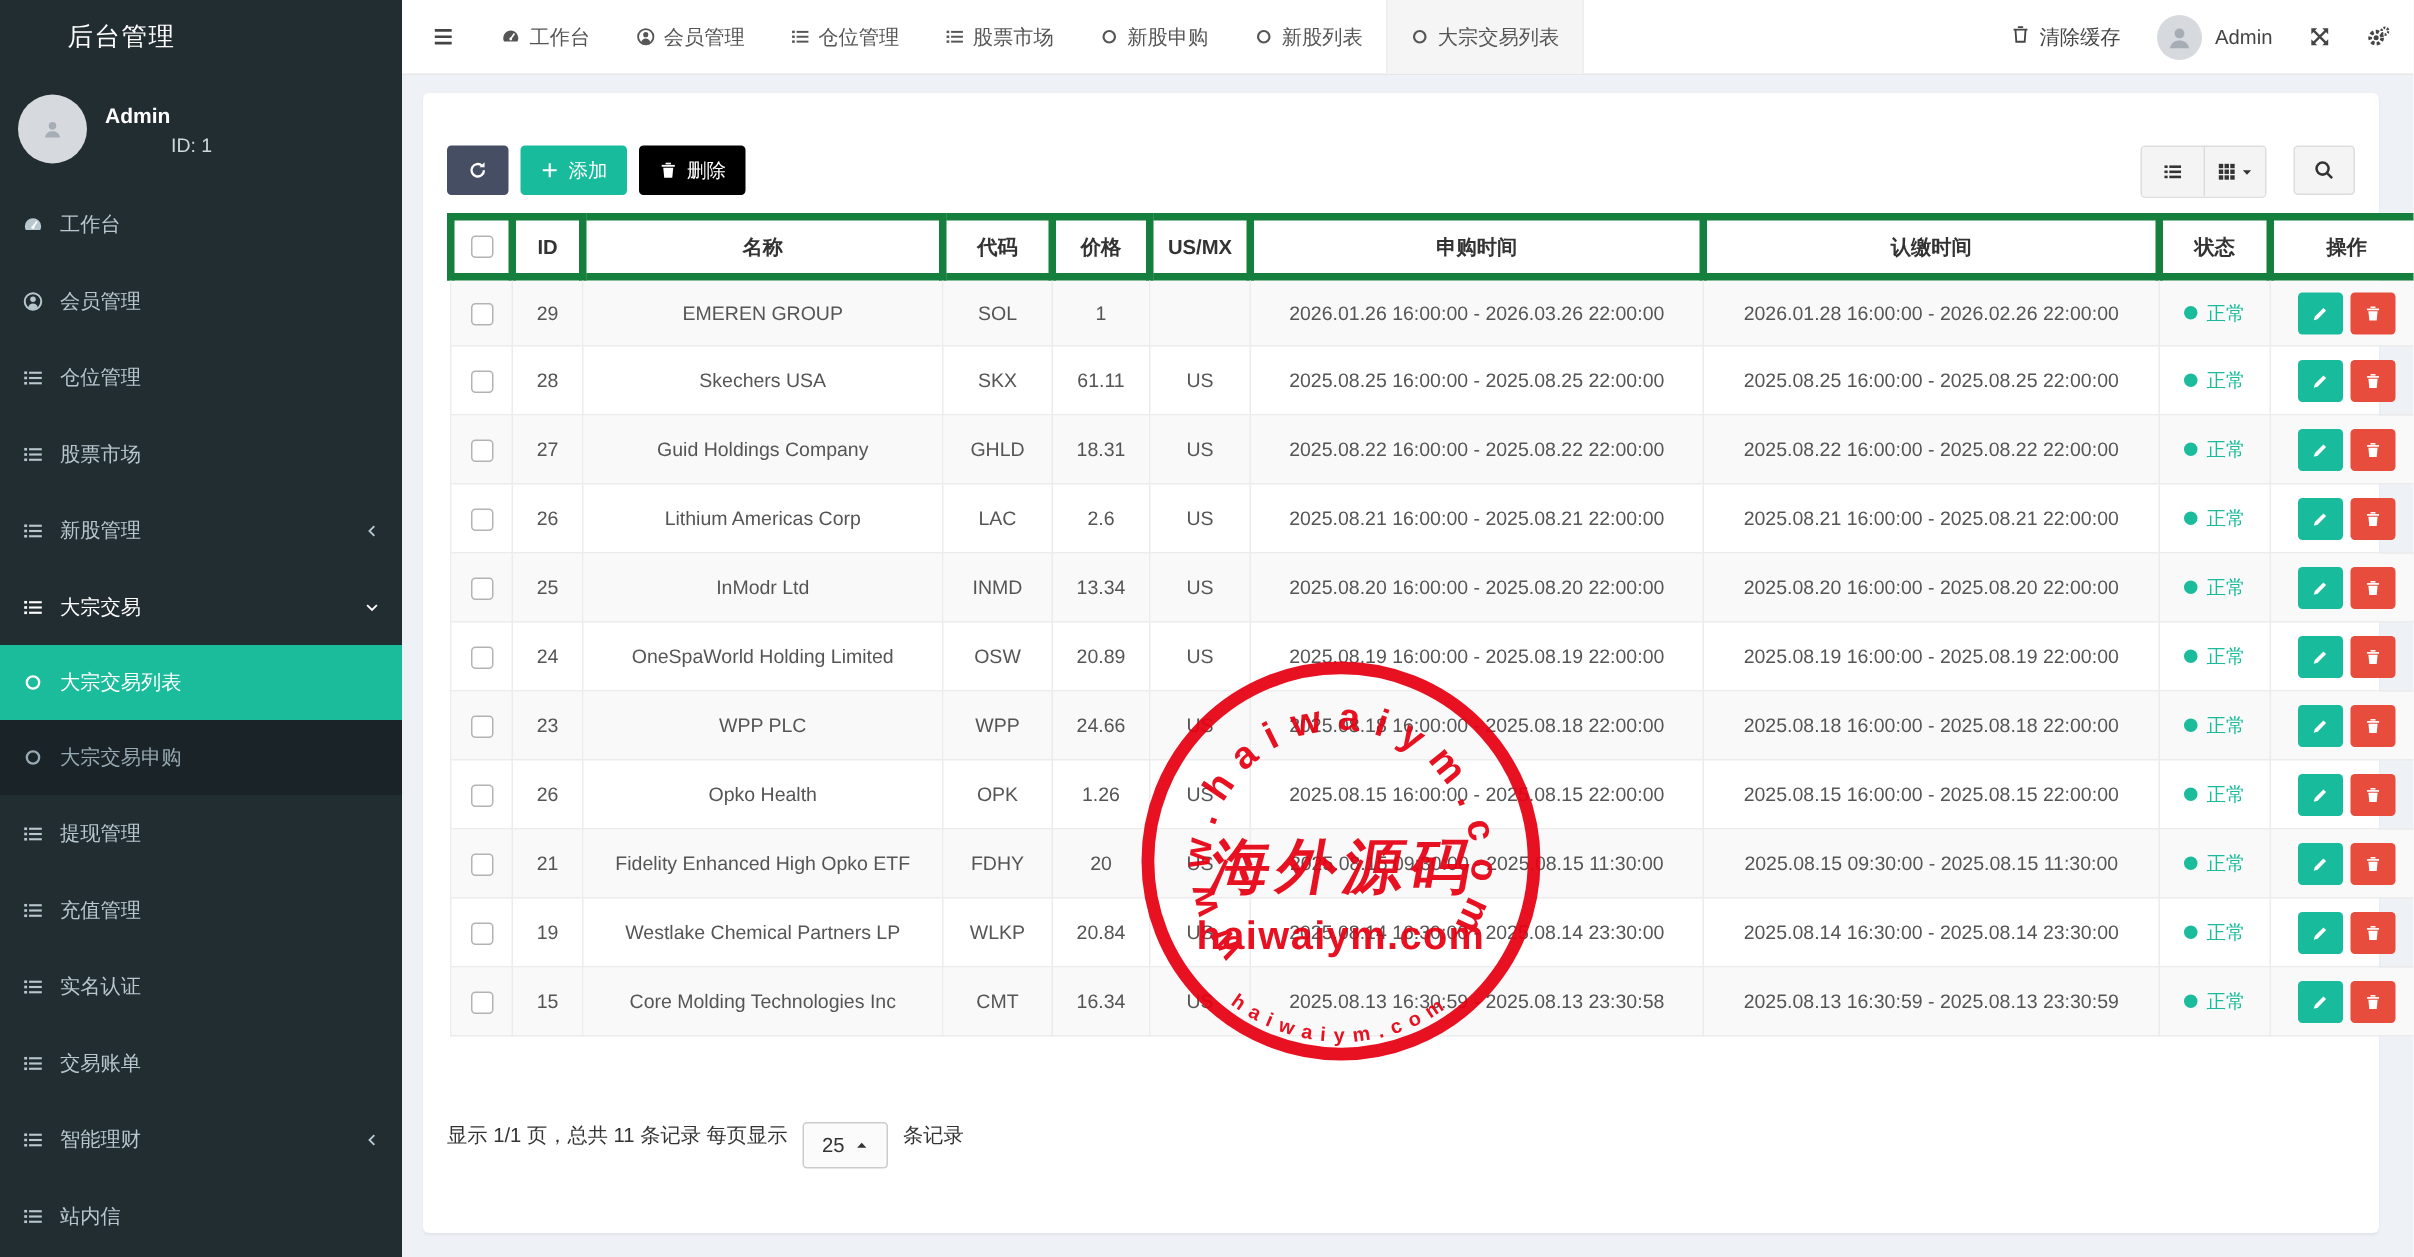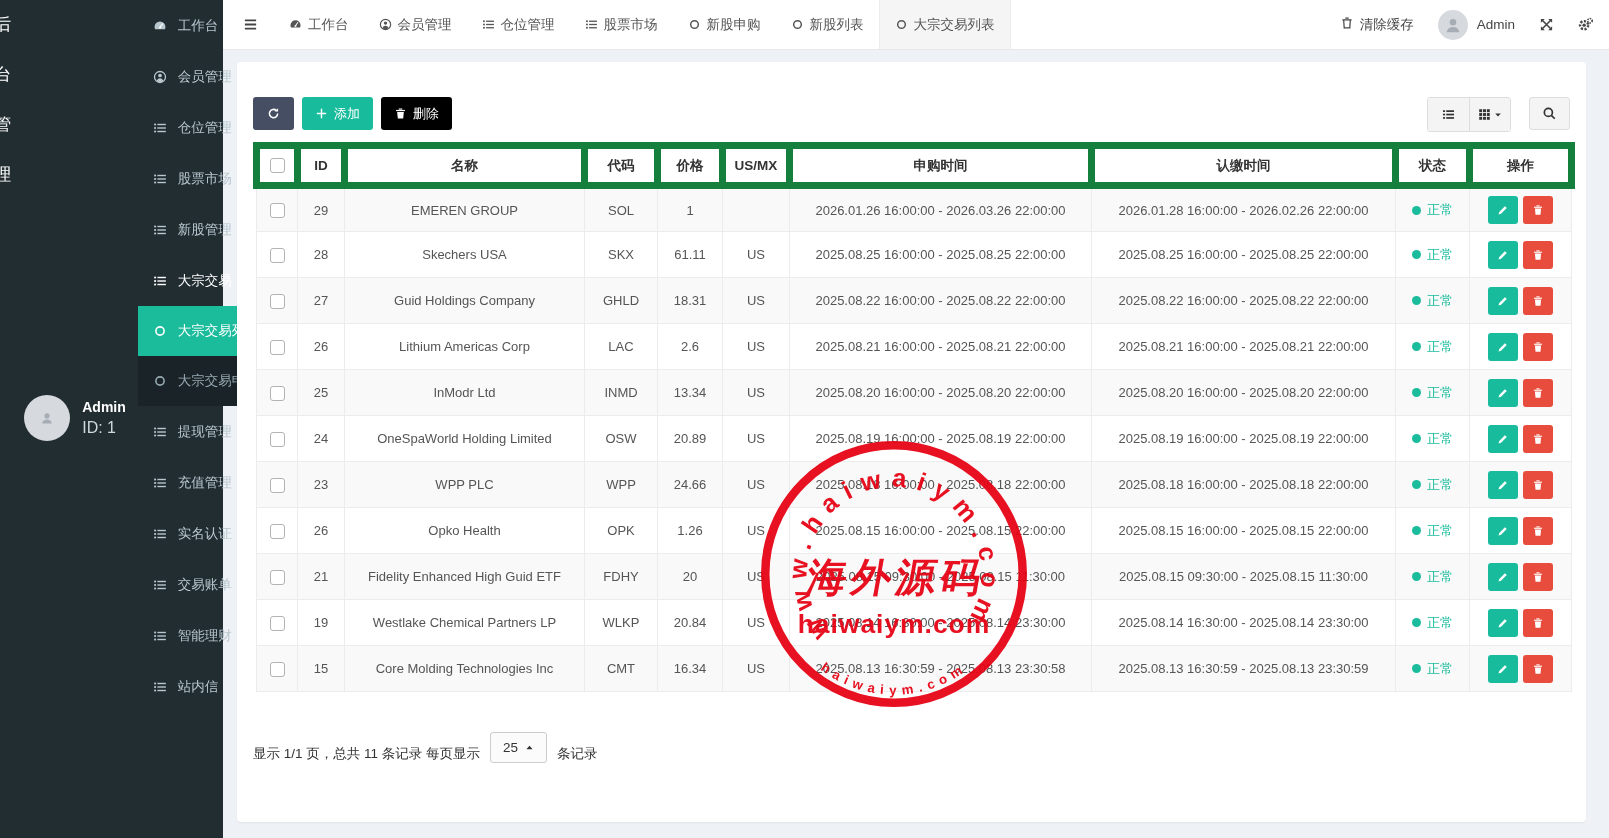--- a/index.html
+++ b/index.html
@@ -1,27 +1,27 @@
 <!DOCTYPE html>
 <html lang="zh"><head>
 <meta charset="utf-8">
 <style>
   * { margin:0; padding:0; box-sizing:border-box; }
   html,body { width:1609px; height:838px; overflow:hidden; }
   body { font-family:"Liberation Sans","DejaVu Sans",sans-serif; background:#eef1f5; position:relative; font-size:13px; color:#444; }
   .app { display:flex; width:100%; height:100%; }
 
   
-  .sidebar { width:223px; background:#222d32; color:#b8c7ce; flex:0 0 auto; display:flex; flex-direction:row;justify-content:center; }
+  .sidebar { width:268px; background:#222d32; color:#b8c7ce; flex:0 0 auto; display:flex; flex-direction:column; }
   .brand { height:50px; line-height:50px; color:#fff; font-size:17px; padding-left:45px; letter-spacing:1px; }
   .user-panel { display:flex; align-items:center; gap:12px; padding:13px 12px 15px 12px; }
   .avatar { width:46px; height:46px; border-radius:50%; background:#d6d9dd; display:flex; align-items:center; justify-content:center; overflow:hidden; }
   .avatar svg { width:30px; height:30px; color:#a7adb5; }
   .uname { color:#fff; font-weight:bold; font-size:14px; margin-bottom:4px; }
-  .uid { color:#cfd8dc; font-size:16px; }
+  .uid { color:#cfd8dc; font-size:13px;margin-left:44px; }
   ul.menu { list-style:none; flex:1; }
   ul.menu li { height:51px; display:flex; align-items:center; gap:11px; padding:0 15px; font-size:13.5px; cursor:pointer; }
   ul.menu li .mlabel { white-space:nowrap; }
   ul.menu li.open { color:#fff; }
   ul.menu li.sub { height:50px; background:#1a2327; color:#97a9b2; }
   ul.menu li.sub.active { background:#1abc9c; color:#fff; }
   .ico { display:inline-flex; align-items:center; justify-content:center; }
   .ico svg { width:14px; height:14px; }
   .chev { margin-left:auto; }
   .chev svg { width:10px; height:10px; }
@@ -54,32 +54,32 @@
   .btn-del { background:#000000; cursor:default; }
   .view-group { display:inline-flex; border:1px solid #ddd; border-radius:3px; overflow:hidden; }
   .vbtn { width:41px; height:33px; background:#f4f4f4; border:none; display:inline-flex; align-items:center; justify-content:center; gap:3px; color:#333; cursor:pointer; }
   .vbtn + .vbtn { border-left:1px solid #ddd; }
   .vbtn svg { width:13px; height:13px; }
   .vbtn .caret svg { width:8px; height:8px; }
   .btn-search { width:41px; height:33px; margin-left:10px; background:#f4f4f4; border:1px solid #ddd; border-radius:3px; color:#333; display:inline-flex; align-items:center; justify-content:center; cursor:pointer; }
   .btn-search svg { width:15px; height:15px; }
 
   table.grid { width:100%; border-collapse:collapse; table-layout:fixed; }
-  .grid th { height:40px; font-size:13.5px; font-weight:bold; color:#333; border:7px solid #15803d; background:#fff; text-align:center;margin-top:48px; }
+  .grid th { height:40px; font-size:13.5px; font-weight:bold; color:#333; border:5px solid #15803d; background:#fff; text-align:center;margin-top:48px; }
   .grid td { height:46px; border:1px solid #ececec; text-align:center; font-size:13px; color:#555; overflow:hidden; white-space:nowrap; }
   .grid tbody tr:nth-child(odd) td { background:#f9f9f9; }
   input[type=checkbox] { appearance:none; width:15px; height:15px; border:1px solid #b3b3b3; border-radius:3px; background:#fff; vertical-align:middle; cursor:pointer; }
   .status { color:#1abc9c; display:inline-flex; align-items:center; gap:6px; }
   .dot { width:9px; height:9px; border-radius:50%; background:#1abc9c; display:inline-block; }
   .abtn { width:30px; height:28px; border:none; border-radius:3px; display:inline-flex; align-items:center; justify-content:center; color:#fff; cursor:pointer; }
   .abtn svg { width:12px; height:12px; }
   .abtn.edit { background:#18bc9c; }
   .abtn.del { background:#e74c3c; margin-left:5px; }
 
-  .pagination { margin-top:40px; display:flex; align-items:flex-end; font-size:13.5px; color:#333; }
+  .pagination { margin-top:57px; display:flex; align-items:flex-start; font-size:13.5px; color:#333; }
   .psize { margin:0 10px; height:31px; padding:0 12px; background:#fbfbfb; border:1px solid #ccc; border-radius:3px; font-size:13.5px; color:#333; display:inline-flex; align-items:center; gap:7px; cursor:pointer; font-family:inherit; }
   .psize .ico svg { width:9px; height:9px; }
 
   
   .stamp { position:absolute; left:752px; top:432px; width:284px; height:284px; z-index:40; pointer-events:none; opacity:.93; }
 </style>
 </head>
 <body>
 
 <div class="app">
@@ -739,21 +739,21 @@
                         <rect x="5.8" y="1.8" width="4.4" height="1.4" fill="currentColor"></rect>
                         <rect x="2.6" y="3.6" width="10.8" height="1.5" fill="currentColor"></rect>
                         <path d="M3.9 6h8.2l-.8 8.2H4.7z" fill="currentColor"></path>
                       </svg>
                     </span>
                   </button></td>
               </tr>
               <tr>
                 <td><input type="checkbox" style=""></td>
                 <td>21</td>
-                <td>Fidelity Enhanced High Guid ETF</td>
+                <td>Fidelity Enhanced High Opko ETF</td>
                 <td>FDHY</td>
                 <td>20</td>
                 <td>US</td>
                 <td>2025.08.15 09:30:00 - 2025.08.15 11:30:00</td>
                 <td>2025.08.15 09:30:00 - 2025.08.15 11:30:00</td>
                 <td><span class="status">
                     <span class="dot"></span>
                     <span>正常</span>
                   </span></td>
                 <td><button class="abtn edit">

